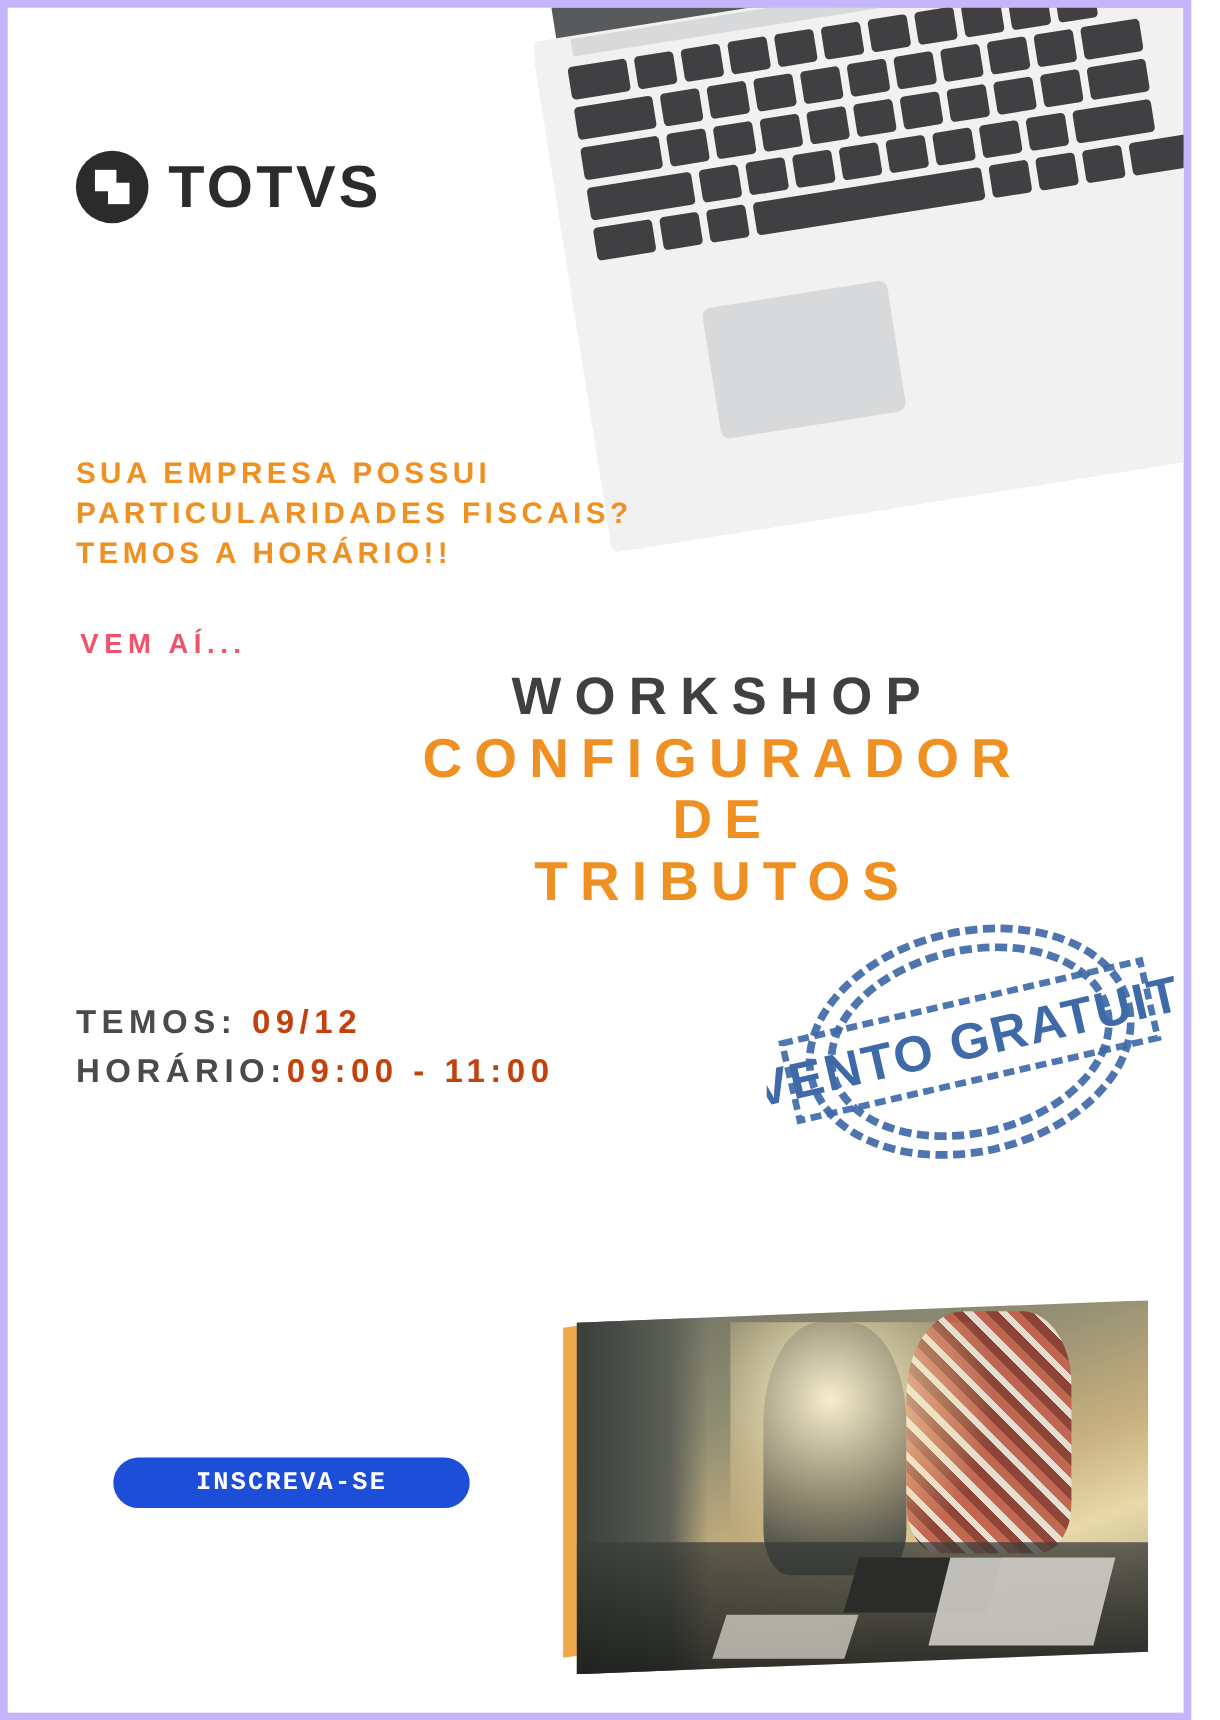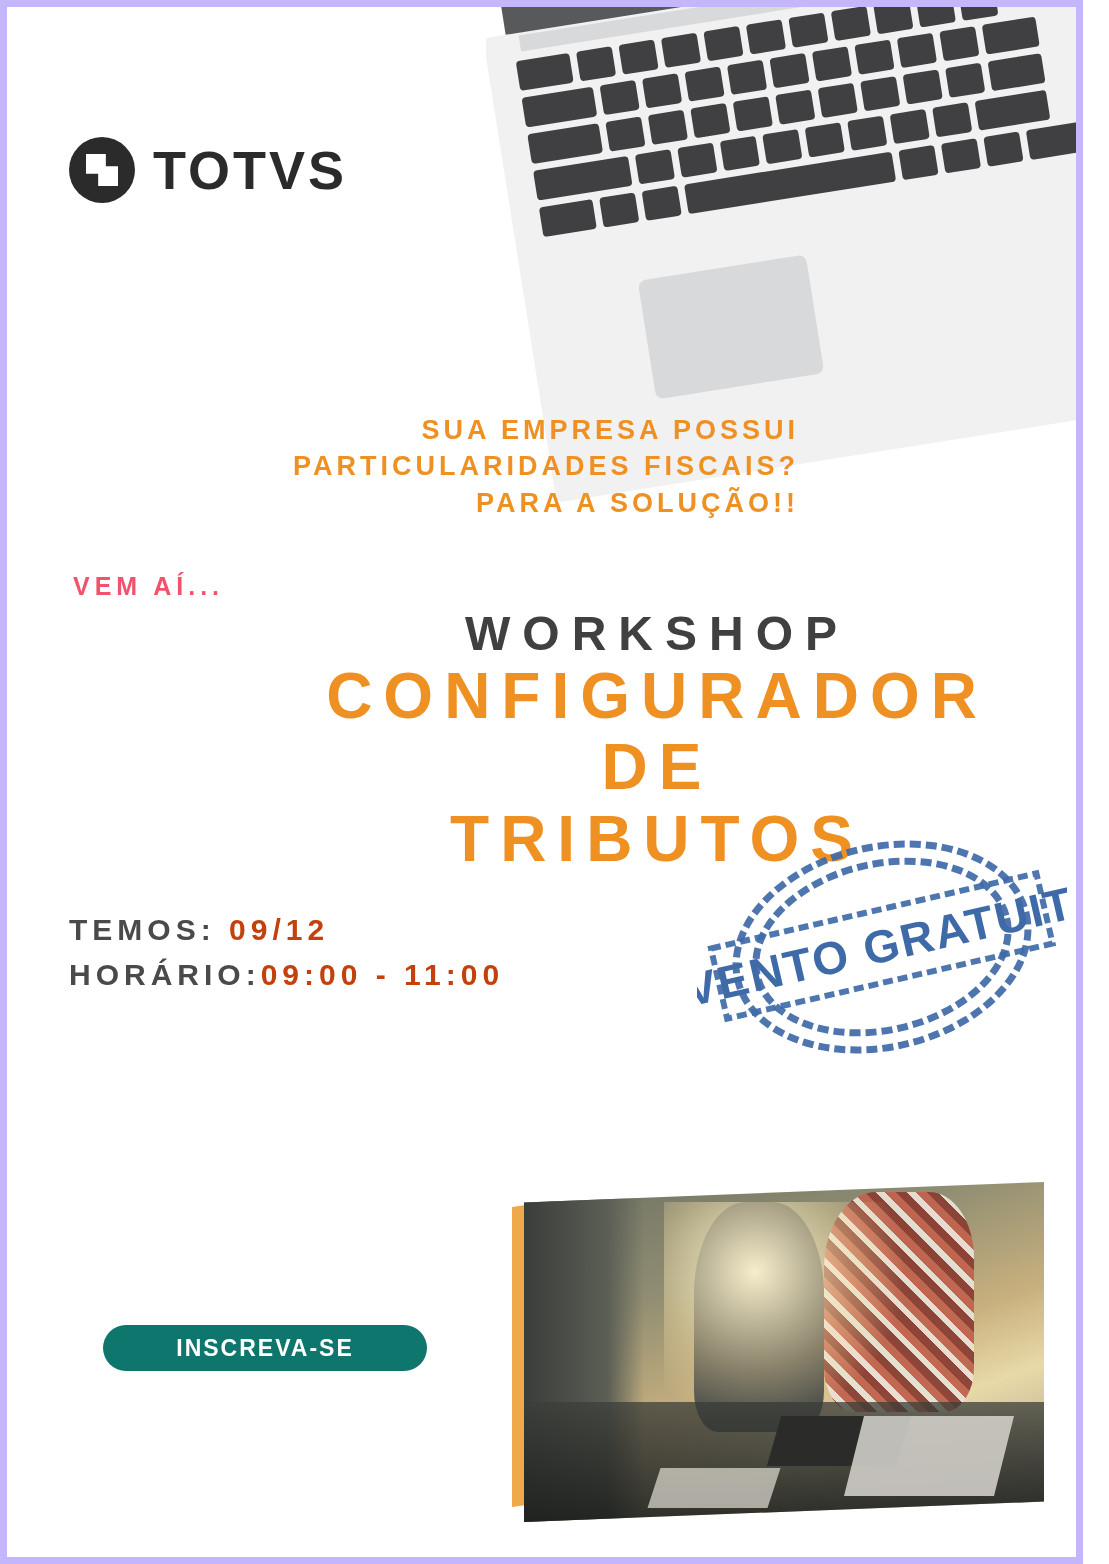--- a/index.html
+++ b/index.html
@@ -129,21 +129,21 @@
   .headline {
     position: absolute;
     top: 405px;
     left: 62px;
     width: 730px;
     color: #ef9023;
     font-size: 27px;
     font-weight: bold;
     letter-spacing: 4px;
     line-height: 1.35;
-    text-align: right;
+    text-align: left;
   }
   .vem {
     position: absolute;
     top: 565px;
     left: 66px;
     color: #f0536b;
     font-size: 25px;
     font-weight: bold;
     letter-spacing: 5px;
     text-align: right;
@@ -157,21 +157,21 @@
   }
   .title-workshop {
     color: #404040;
     font-size: 48px;
     font-weight: bold;
     letter-spacing: 12px;
     line-height: 1.12;
   }
   .title-main {
     color: #ef9023;
-    font-size: 64px;
+    font-size: 50px;
     font-weight: bold;
     letter-spacing: 11px;
     line-height: 1.12;
   }
 
   .info {
     position: absolute;
     top: 900px;
     left: 62px;
     font-size: 30px;
@@ -307,25 +307,25 @@
     transform: skewX(-16deg);
   }
 
   
   .subscribe {
     position: absolute;
     top: 1318px;
     left: 96px;
     width: 324px;
     height: 46px;
-    background: #0f766e;
+    background: #1d4ed8;
     border: none;
     border-radius: 23px;
     color: #ffffff;
-    font-family: Liberation Sans, sans-serif;
+    font-family: Liberation Mono, monospace;
     font-size: 23px;
     font-weight: bold;
     letter-spacing: 2px;
     cursor: pointer;
     text-align: center;
     line-height: 46px;
     padding: 0;
   }
 </style>
 </head>
@@ -404,21 +404,21 @@
   </div>
 
   <div class="logo">
     <span class="logo-mark"></span>
     <span class="logo-text">TOTVS</span>
   </div>
 
   <div class="headline">
     <div>SUA EMPRESA POSSUI</div>
     <div>PARTICULARIDADES FISCAIS?</div>
-    <div>PARA A SOLUÇÃO!!</div>
+    <div>TEMOS A HORÁRIO!!</div>
   </div>
 
   <div class="vem">VEM AÍ...</div>
 
   <div class="title-block">
     <div class="title-workshop">WORKSHOP</div>
     <div class="title-main">CONFIGURADOR</div>
     <div class="title-main">DE</div>
     <div class="title-main">TRIBUTOS</div>
   </div>

